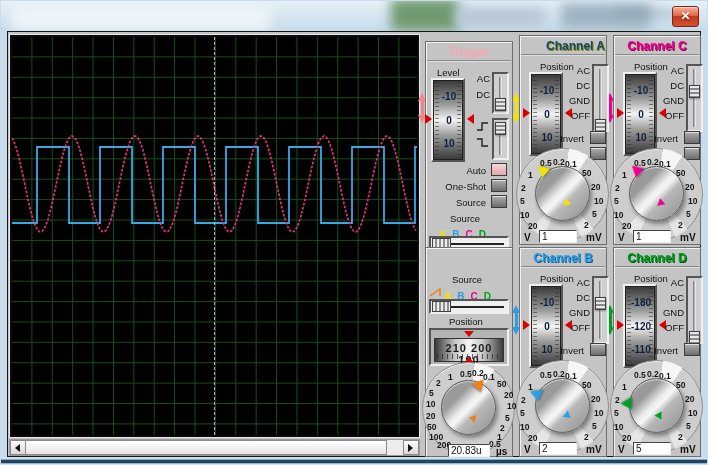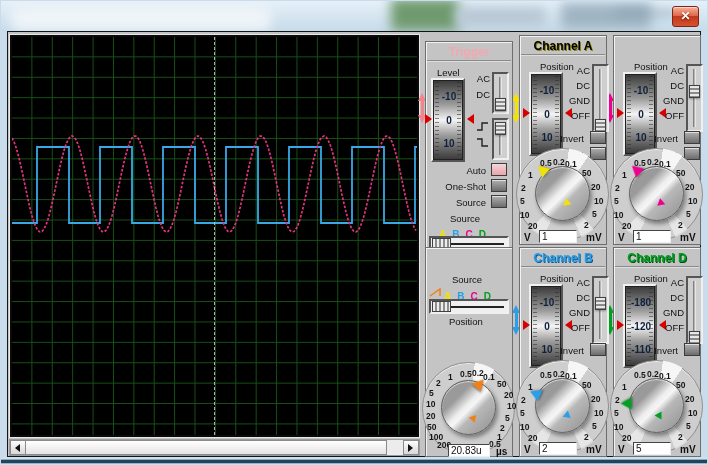--- a/index.html
+++ b/index.html
@@ -30,21 +30,21 @@
   .sbtn{width:16px;height:15px;background:linear-gradient(#fdfdfd,#d8d8d8);border:1px solid #8a8a8a;position:relative;cursor:pointer;flex:0 0 16px;}
   .sbtn .tri{position:absolute;left:4px;top:3px;width:0;height:0;}
   .sbtn.left .tri{border-top:4px solid transparent;border-bottom:4px solid transparent;border-right:5px solid #111;}
   .sbtn.right .tri{border-top:4px solid transparent;border-bottom:4px solid transparent;border-left:5px solid #111;}
   .sthumb{height:15px;width:361px;background:linear-gradient(#ffffff,#e4e4e4);border:1px solid #8a8a8a;border-left:none;cursor:pointer;}
   .strack{flex:1;}
   .hscroll .sbtn.right{margin-left:auto;}
   
   .panel{position:absolute;width:88px;height:210px;background:#c4c4c4;border:1px solid #6e6e6e;box-shadow:inset 1px 1px 0 #f2f2f2;}
   .ptitle{position:absolute;left:1px;top:1px;width:84px;height:19px;border-bottom:2px groove #dedede;text-align:center;font-size:12px;font-weight:bold;line-height:19px;letter-spacing:0;}
-  .t-trig{color:#f5a7b0;}.t-cha{color:#000000;text-shadow:1px 1px 0 #8a8000;}.t-chb{color:#2a9fe8;text-shadow:1px 1px 0 #115a8a;}
+  .t-trig{color:#f5a7b0;}.t-cha{color:#0c4a6e;text-shadow:1px 1px 0 #8a8000;text-align:right;}.t-chb{color:#2a9fe8;text-shadow:1px 1px 0 #115a8a;}
   .t-chc{color:#f00090;text-shadow:1px 1px 0 #800048;}.t-chd{color:#00a020;text-shadow:1px 1px 0 #005010;}.t-hor{color:#f08018;text-shadow:1px 1px 0 #8a4000;}
   .lbl{position:absolute;font-size:9.5px;color:#111;white-space:nowrap;}
   
   .vslider{position:absolute;width:34px;height:84px;border:2px solid #777;border-color:#f0f0f0 #555 #555 #f0f0f0;background:#202020;padding:1px;}
   .vinner{position:absolute;left:1px;top:1px;right:1px;bottom:1px;background:linear-gradient(#3c3c3c,#9a9a9a 30%,#f4f4f4 50%,#9a9a9a 70%,#3c3c3c);}
   .vticks{position:absolute;top:2px;bottom:2px;width:4px;background:repeating-linear-gradient(#2a2a2a 0 1px,transparent 1px 4px);opacity:.55;}
   .vticks.l{left:2px;}.vticks.r{right:2px;}
   .vtick{position:absolute;width:100%;text-align:center;font-size:10px;font-weight:bold;color:#10203c;transform:translateY(-50%);}
   .vt0{top:20%;}.vt1{top:50%;}.vt2{top:79%;}
   .flank{position:absolute;width:0;height:0;border-top:5px solid transparent;border-bottom:5px solid transparent;}
@@ -202,20 +202,28 @@
       <span class="lbl" style="left:26px;top:26px;">Source</span>
       <svg style="position:absolute;left:3px;top:39px;" width="13" height="11">
         <polyline points="1,9 11,2 11,9" fill="none" stroke="#f08018" stroke-width="1.5"></polyline>
         </svg>
       <div class="srcletters" style="position:absolute;left:18px;top:38px;"><span style="color: rgb(242, 228, 0);">A</span><span style="color: rgb(42, 159, 232);">B</span><span style="color: rgb(240, 0, 144);">C</span><span style="color: rgb(0, 160, 32);">D</span></div>
       <div class="hslider" style="left:3px;top:51px;width:80px;">
         <div class="htrack"></div>
         <div class="hhandle" style="left:1px;"></div>
       </div>
       <span class="lbl" style="left:23px;top:68px;">Position</span>
+      <div class="drum" style="left:3px;top:80px;width:80px;height:38px;">
+        <span class="dtri down" style="top:1px;"></span>
+        <div class="drumface">
+          <div class="drumnums">210  200  190</div>
+          <div class="drumruler"></div>
+        </div>
+        <span class="dtri up" style="bottom:1px;"></span>
+      </div>
       <div class="knobarea" style="top:120px;">
         <div class="plate"></div>
         <div class="wedge"></div>
         <div class="kscale">
             <span style="left: 57px; top: 4px;">0.1</span>
             <span style="left: 46px; top: 0px;">0.2</span>
             <span style="left: 34px; top: 1px;">0.5</span>
             <span style="left: 22px; top: 4px;">1</span>
             <span style="left: 10px; top: 10px;">2</span>
             <span style="left: 3px; top: 20px;">5</span>
@@ -342,20 +350,21 @@
           </div>
           <div class="knob"></div>
           <span class="ptrbig" style="left: 9px; top: 22px; color: rgb(42, 159, 232); transform: rotate(-66deg);"></span>
           <span class="ptrsm" style="left: 42px; top: 46px; color: rgb(42, 159, 232); transform: rotate(-110deg);"></span>
           <input class="valbox" style="left: 19px; top: 76px;" readonly="" value="2">
           <span class="unit" style="left:4px;top:78px;">V</span>
           <span class="unit" style="left:66px;top:78px;">mV</span>
         </div>
       </div>
       <div class="panel" style="left: 605px; top: 3px;">
+        <div class="ptitle t-chc">Channel C</div>
         <span class="lbl" style="left:20px;top:25px;">Position</span>
         <div class="vslider" style="left:9px;top:36px;">
           <div class="vinner"></div>
           <div class="vticks l"></div>
           <div class="vticks r"></div>
           <span class="vtick vt0">-10</span>
           <span class="vtick vt1">0</span>
           <span class="vtick vt2">10</span>
         </div>
         <span class="flank r" style="left:3px;top:72px;"></span>

